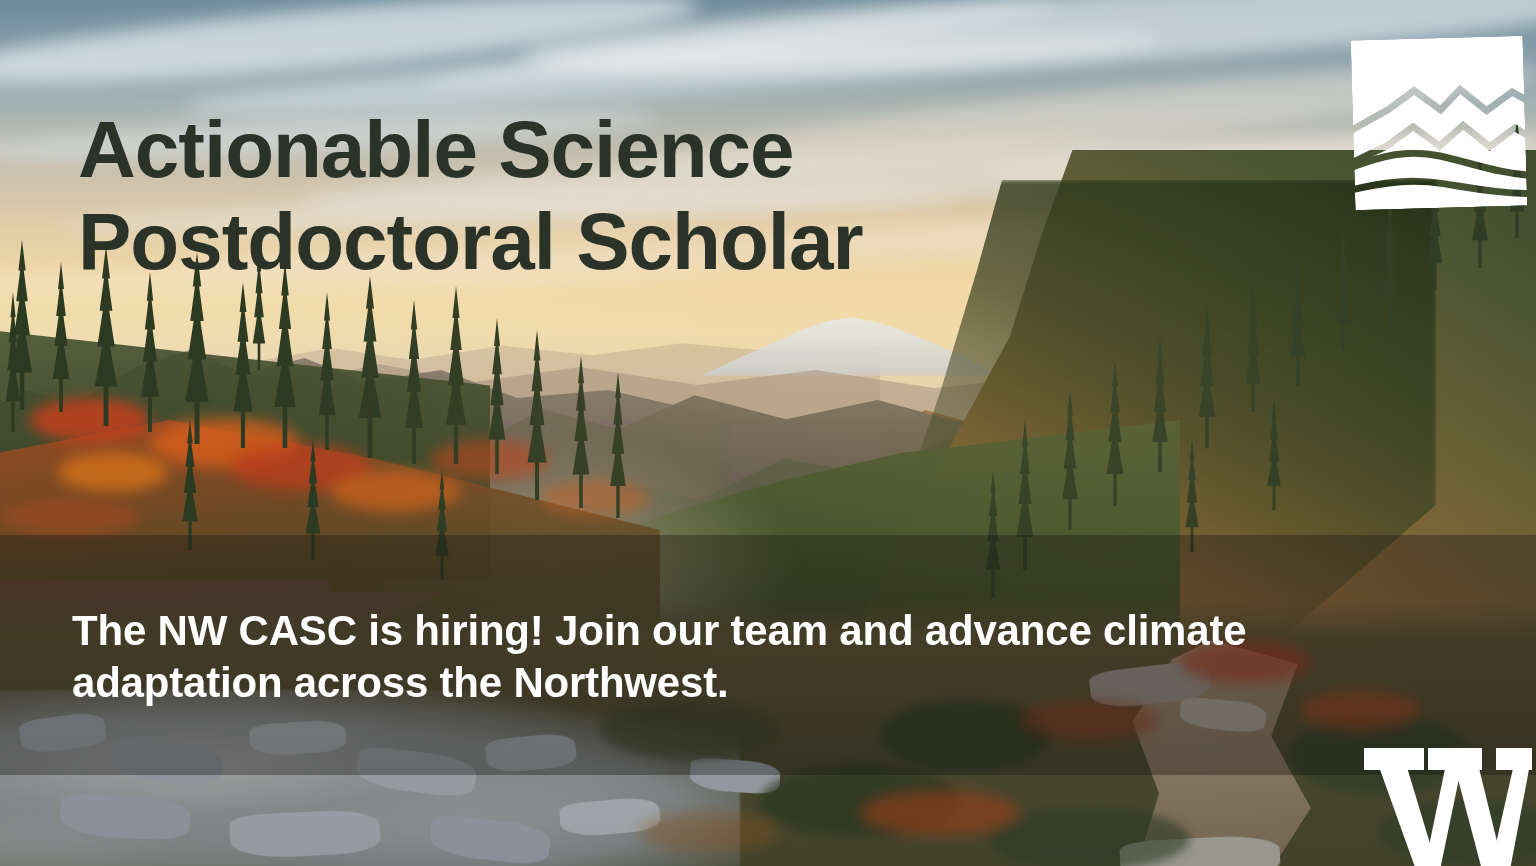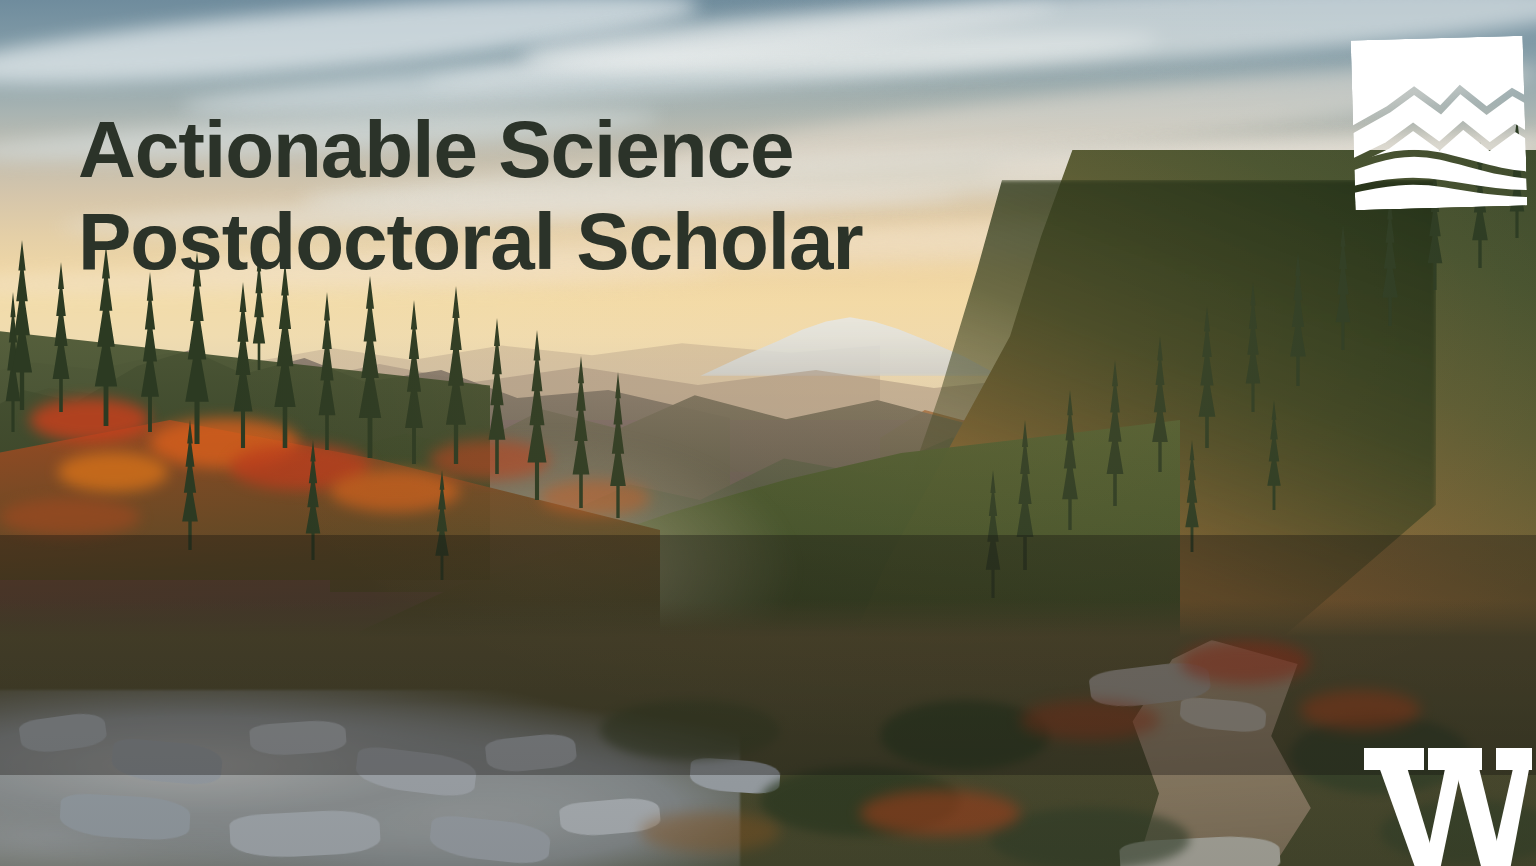--- a/index.html
+++ b/index.html
@@ -460,20 +460,21 @@
     <div class="layer blob b13"></div>
 
     <div class="layer photo-tint"></div>
   </div>
 
   <div class="scrim"></div>
 
   <h1 class="headline">Actionable Science
 Postdoctoral Scholar</h1>
 
+  <p class="bodycopy">The NW CASC is hiring! Join our team and advance climate adaptation across the Northwest.</p>
 
 
   <div class="casc-logo">
     <svg viewBox="0 0 172 170" xmlns="http://www.w3.org/2000/svg" aria-hidden="true">
       <defs>
         <mask id="cascMask">
 
           <rect x="0" y="0" width="172" height="170" fill="#fff"></rect>
 
           <g fill="none" stroke="#000" stroke-width="7" stroke-linejoin="miter" stroke-linecap="butt">

